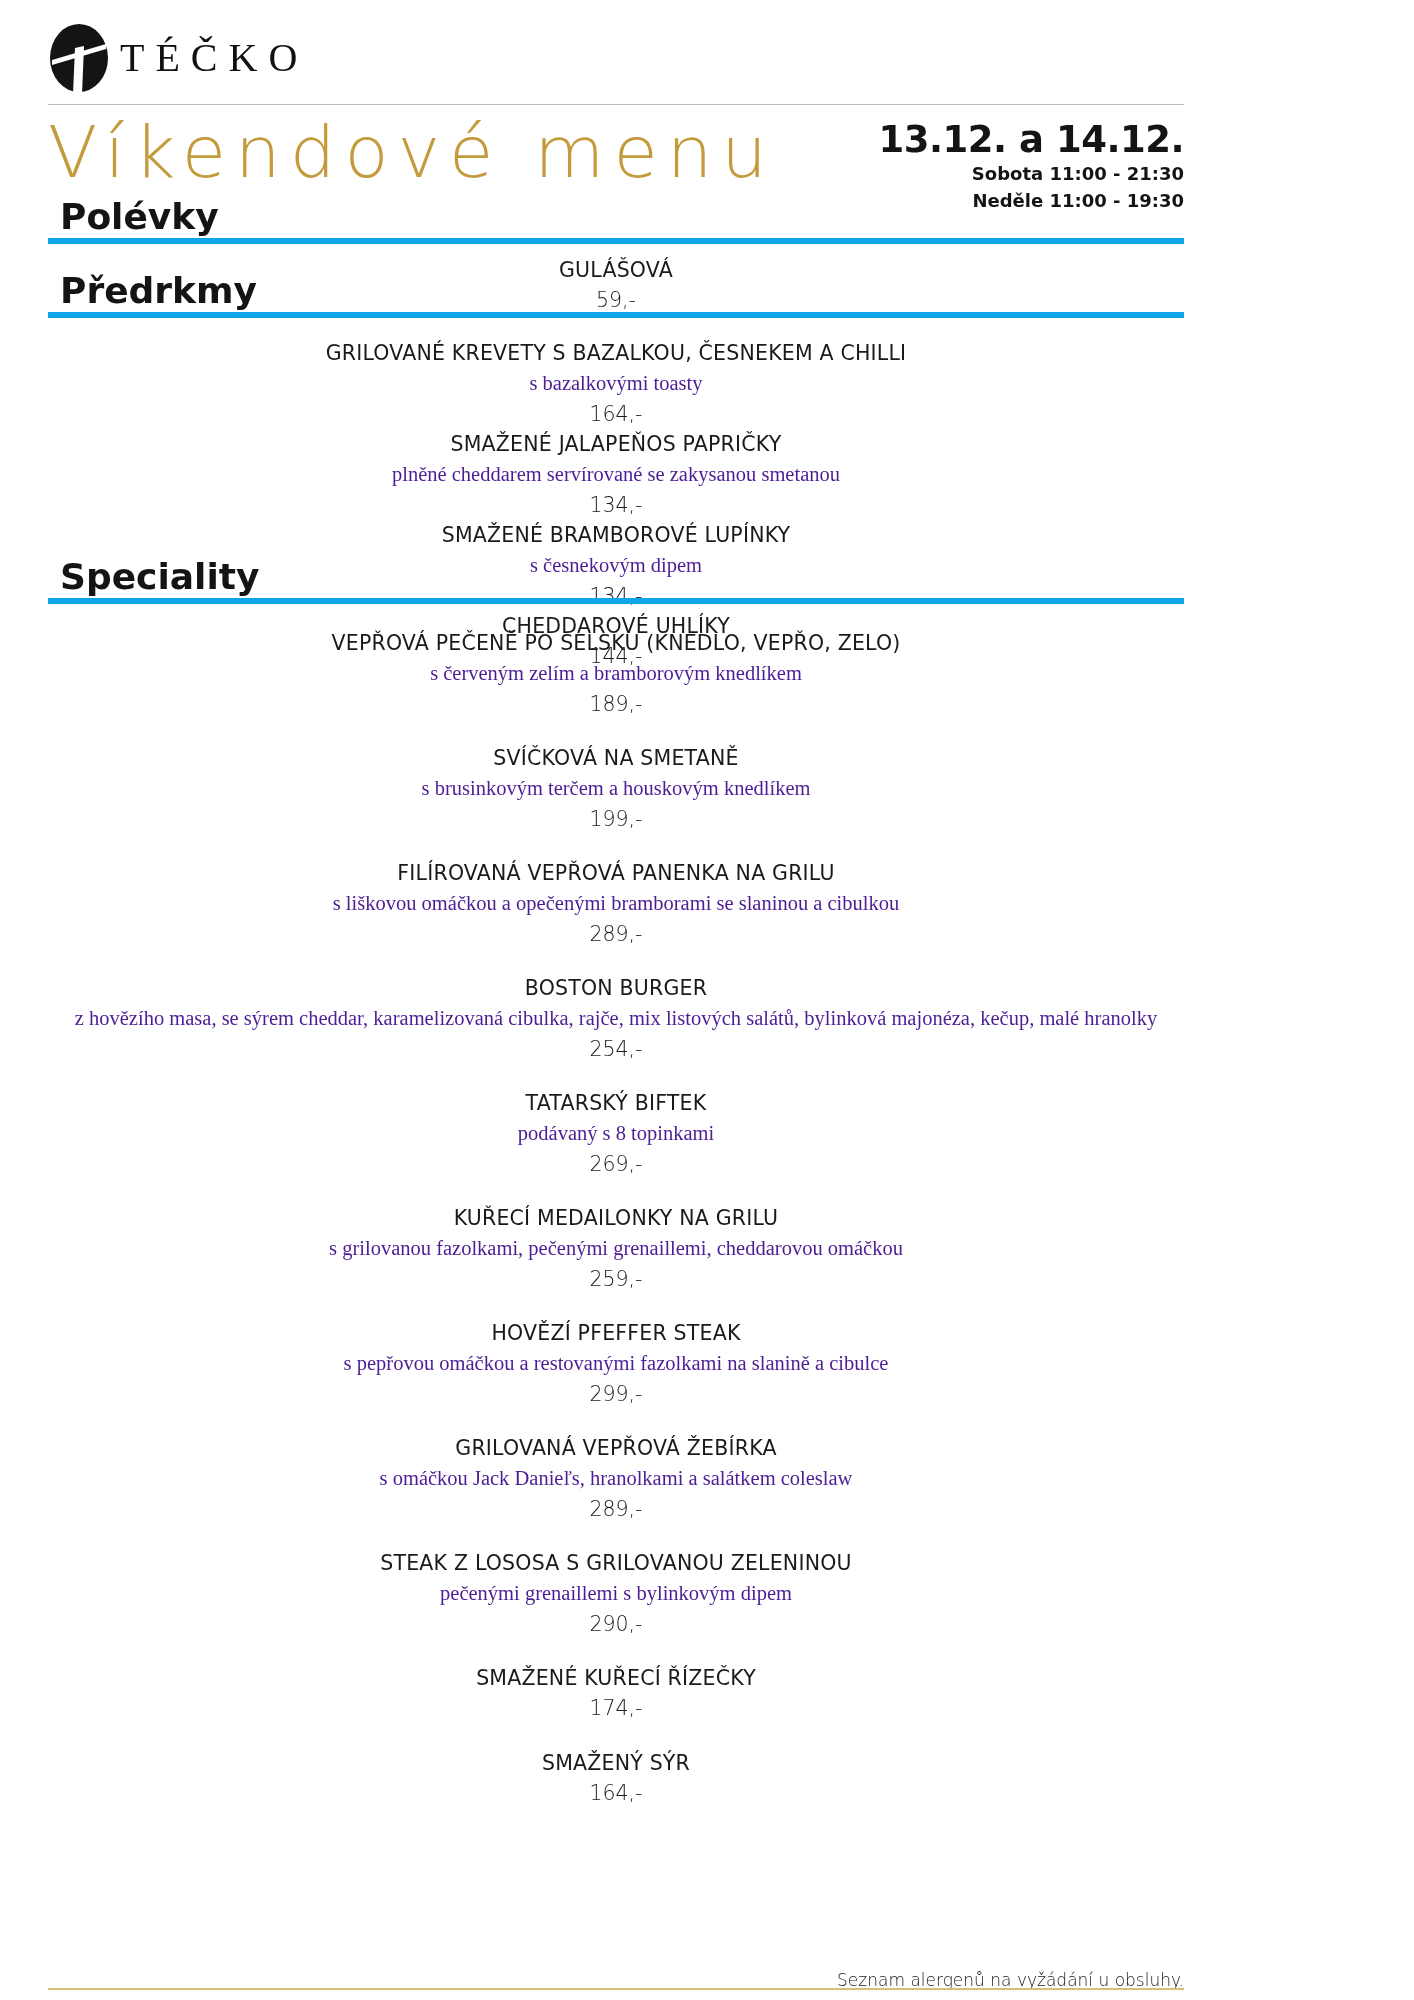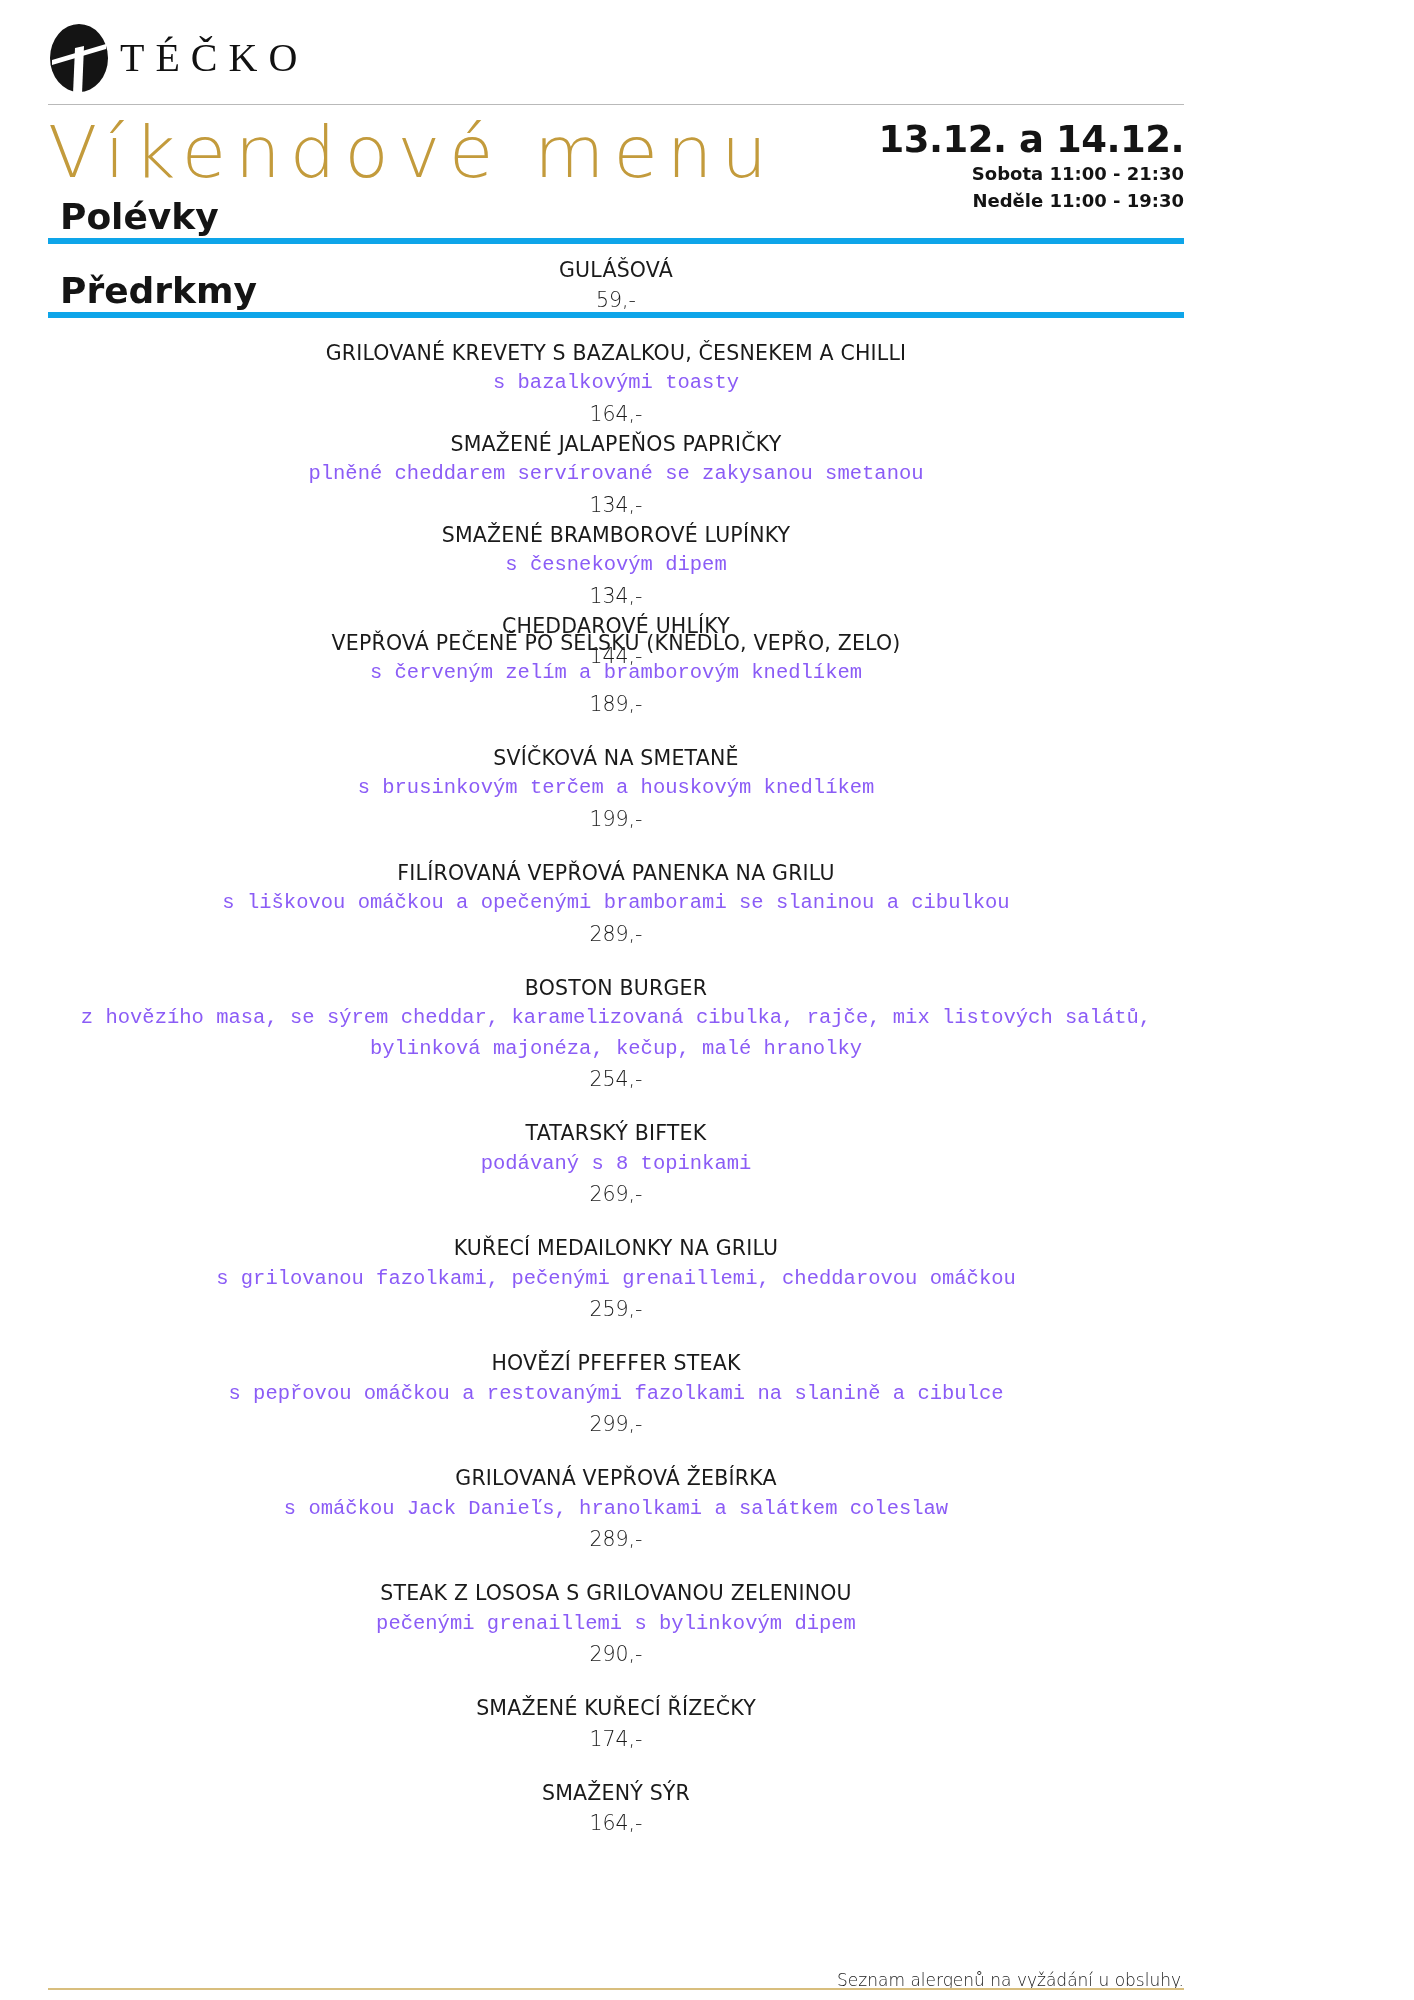--- a/index.html
+++ b/index.html
@@ -111,24 +111,24 @@
   }
   .item-name {
     font-family: "DejaVu Sans", sans-serif;
     font-size: 20.5px;
     font-weight: 400;
     letter-spacing: 0.2px;
     color: #1a1a1a;
     line-height: 1.48;
   }
   .item-desc {
-    font-family: Liberation Mono, monospace;
+    font-family: Liberation Serif, serif;
     font-size: 20.5px;
     font-weight: 300;
-    color: #8b5cf6;
+    color: #4c1d95;
     line-height: 1.48;
   }
   .item-price {
     font-family: "DejaVu Sans", sans-serif;
     font-size: 20.5px;
     font-weight: 300;
     color: #1a1a1a;
     line-height: 1.48;
   }
 
@@ -218,20 +218,23 @@
       <div class="item-name">SMAŽENÉ BRAMBOROVÉ LUPÍNKY</div>
       <div class="item-desc">s česnekovým dipem</div>
       <div class="item-price">134,-</div>
     </div>
     <div class="item">
       <div class="item-name">CHEDDAROVÉ UHLÍKY</div>
       <div class="item-price">144,-</div>
     </div>
   </div>
 
+  <div class="blk" id="spec-head">
+    <div class="section-head">Speciality</div>
+  </div>
   <div class="blk items spaced" id="spec-items">
     <div class="item">
       <div class="item-name">VEPŘOVÁ PEČENĚ PO SELSKU (KNEDLO, VEPŘO, ZELO)</div>
       <div class="item-desc">s červeným zelím a bramborovým knedlíkem</div>
       <div class="item-price">189,-</div>
     </div>
     <div class="item">
       <div class="item-name">SVÍČKOVÁ NA SMETANĚ</div>
       <div class="item-desc">s brusinkovým terčem a houskovým knedlíkem</div>
       <div class="item-price">199,-</div>

